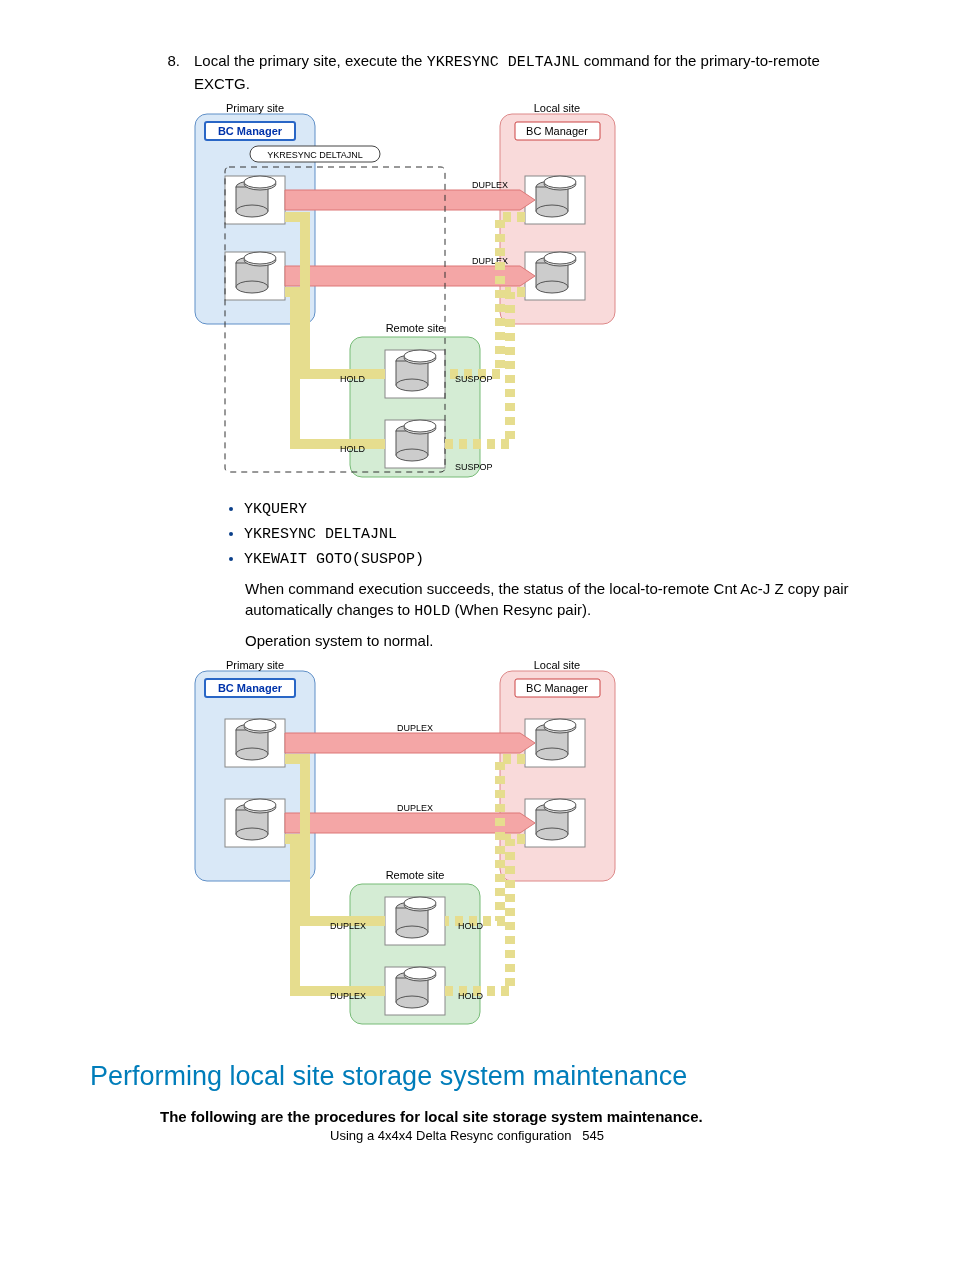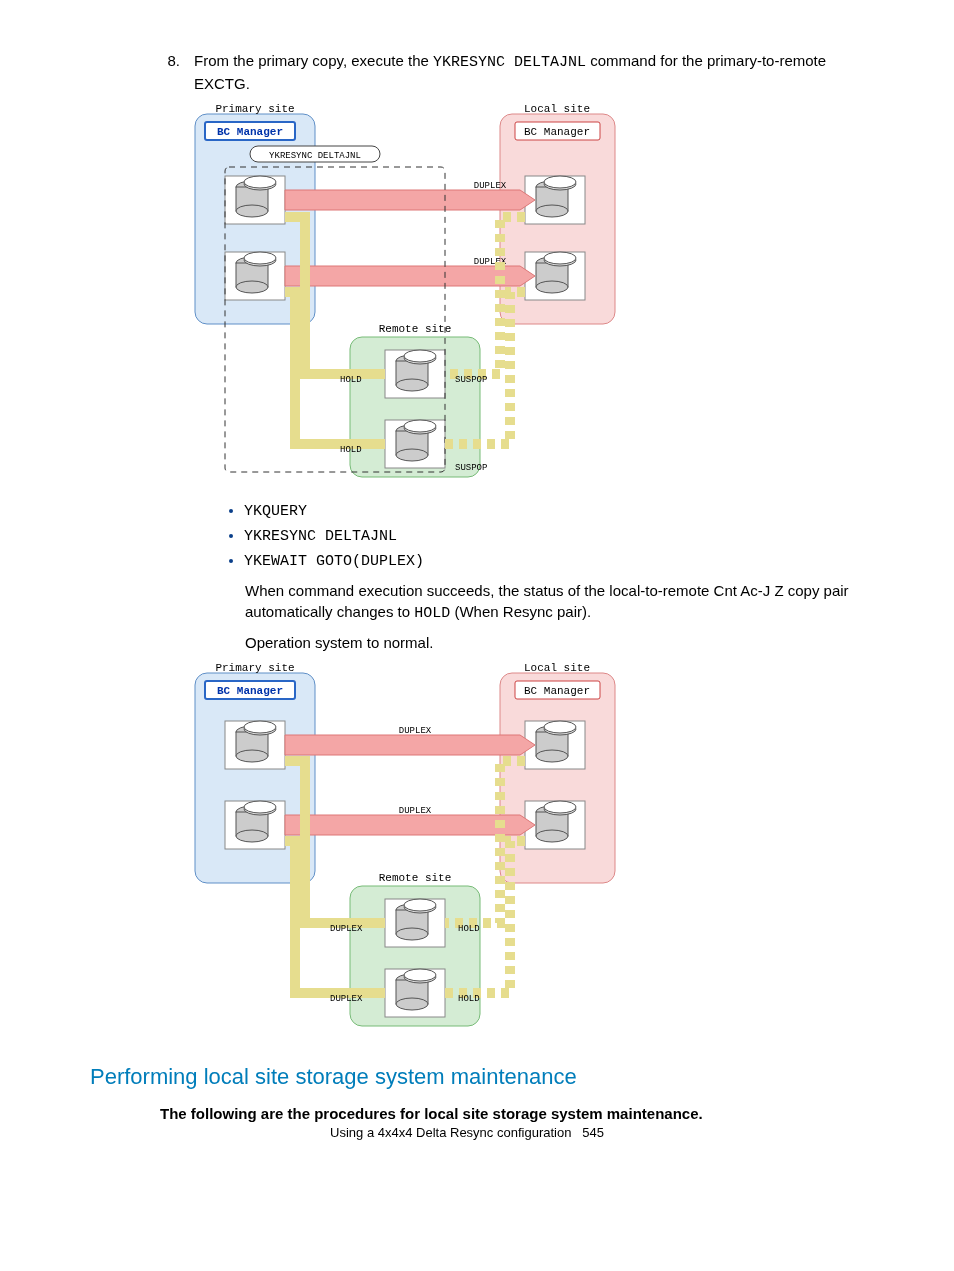--- a/index.html
+++ b/index.html
@@ -23,42 +23,41 @@
   }
   .step-body {
     flex: 1;
     padding-right: 40px;
   }
   .mono {
     font-family: "Courier New", Courier, monospace;
   }
   .diagram-wrap {
     margin: 8px 0 12px 130px;
-    font-family: Liberation Mono, monospace;
   }
   ul.cmds {
     margin: 6px 0 8px 130px;
     padding-left: 54px;
   }
   ul.cmds li {
     font-family: "Courier New", Courier, monospace;
     margin: 4px 0;
     color: #000000;
   }
   ul.cmds li::marker {
     color: #0a3f8a;
     font-size: 14px;
   }
   .para {
     margin: 6px 40px 8px 185px;
   }
   h2.section {
     font-family: Arial, Helvetica, sans-serif;
     font-weight: normal;
-    font-size: 22px;
+    font-size: 27px;
     color: #007dba;
     margin: 24px 0 10px 30px;
   }
   .section-para {
     margin: 0 40px 0 100px;
     font-weight: bold;
   }
   .footer {
     position: relative;
     text-align: center;
@@ -66,21 +65,21 @@
     padding-right: 20px;
   }
   
 </style>
 </head>
 <body>
 
 <div class="step-row">
   <div class="step-num">8.</div>
   <div class="step-body">
-    <span>From the primary copy, execute the </span><span class="mono">YKRESYNC DELTAJNL</span><span> command for the primary-to-remote EXCTG.</span>
+    <span>Local the primary site, execute the </span><span class="mono">YKRESYNC DELTAJNL</span><span> command for the primary-to-remote EXCTG.</span>
   </div>
 </div>
 
 <div class="diagram-wrap">
 <svg width="430" height="380" viewBox="0 0 430 380">
 
   <rect x="5" y="12" width="120" height="210" rx="12" fill="#d9e8f7" stroke="#5f8fc7"></rect>
   <text x="65" y="10" font-size="11" text-anchor="middle">Primary site</text>
   <rect x="15" y="20" width="90" height="18" rx="2" fill="#fff" stroke="#2966c6" stroke-width="2"></rect>
   <text x="60" y="33" font-size="11" text-anchor="middle" fill="#0033aa" font-weight="bold">BC Manager</text>
@@ -160,21 +159,21 @@
   <text x="150" y="280" font-size="9">HOLD</text>
   <text x="265" y="280" font-size="9">SUSPOP</text>
   <text x="150" y="350" font-size="9">HOLD</text>
   <text x="265" y="368" font-size="9">SUSPOP</text>
 </svg>
 </div>
 
 <ul class="cmds">
   <li>YKQUERY</li>
   <li>YKRESYNC DELTAJNL</li>
-  <li>YKEWAIT GOTO(DUPLEX)</li>
+  <li>YKEWAIT GOTO(SUSPOP)</li>
 </ul>
 
 <div class="para">
   <span>When command execution succeeds, the status of the local-to-remote Cnt Ac-J Z copy pair automatically changes to </span><span class="mono">HOLD</span><span> (When Resync pair).</span>
 </div>
 
 <div class="para">Operation system to normal.</div>
 
 <div class="diagram-wrap">
 <svg width="430" height="370" viewBox="0 0 430 370">

